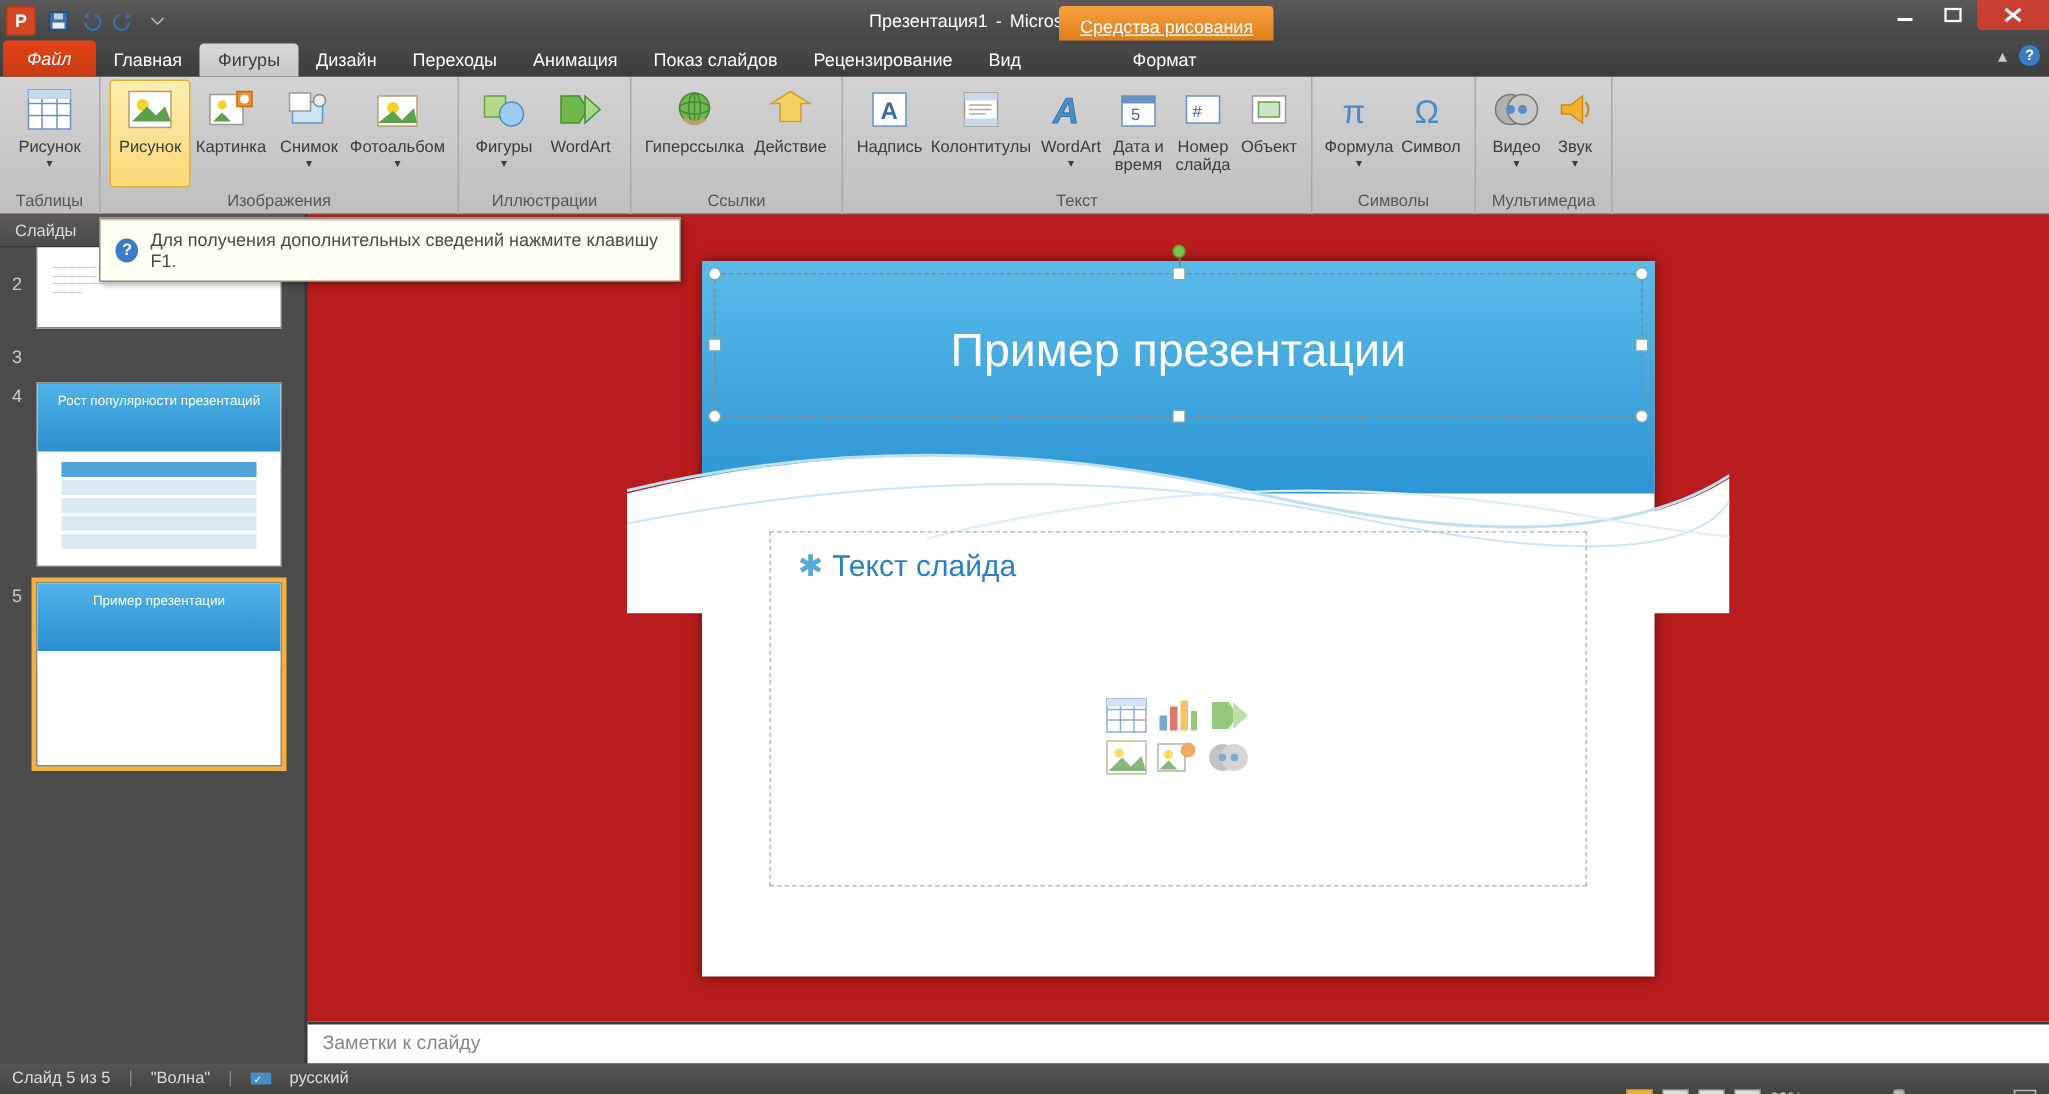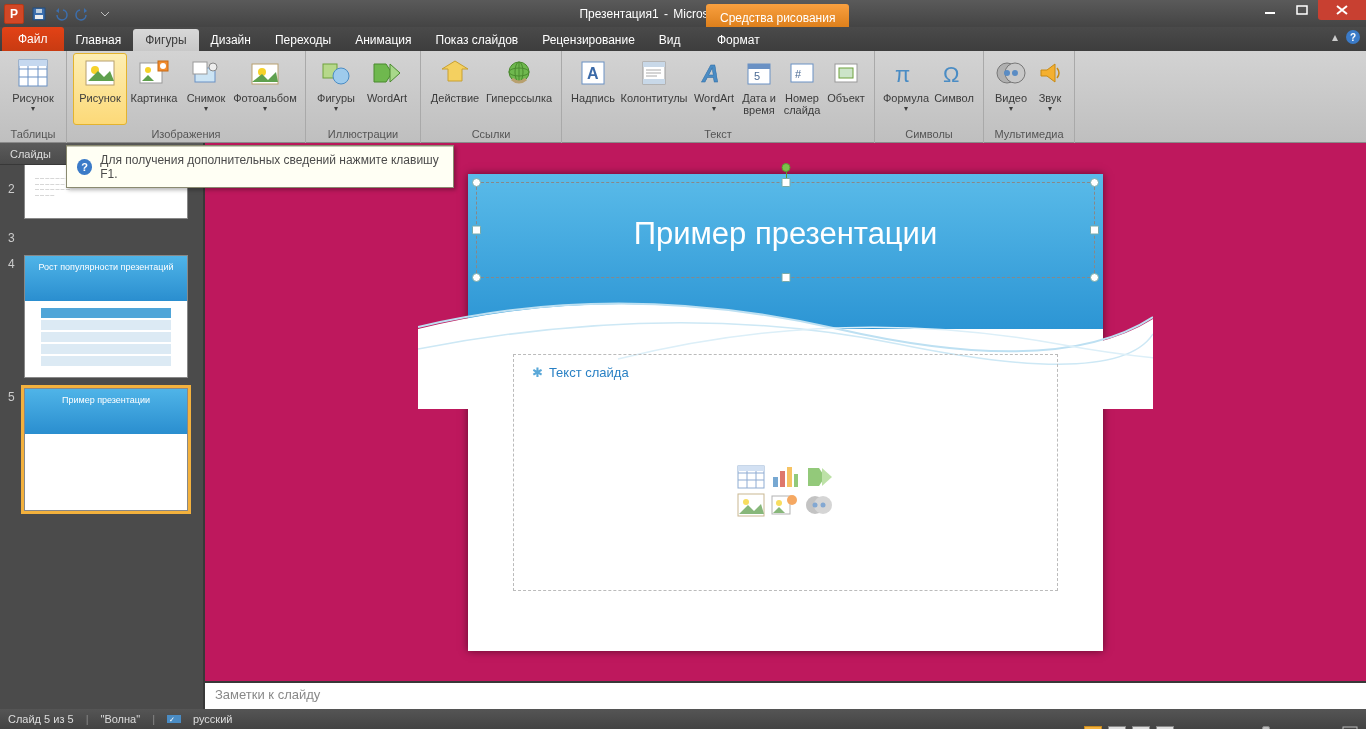--- a/index.html
+++ b/index.html
@@ -2,37 +2,37 @@
 <html><head>
 <meta charset="utf-8">
 <style>
 * { margin:0; padding:0; box-sizing:border-box; font-family:"Segoe UI",Tahoma,sans-serif; -webkit-user-select:none; user-select:none;}
 body { width:1366px; height:729px; overflow:hidden; background:#444;}
 .titlebar{height:27px;background:linear-gradient(#5a5a5a,#444);display:flex;align-items:center;color:#fff;font-size:12px;position:relative;}
 .app-icon{width:20px;height:20px;background:#d24726;border:1px solid #b33a18;margin-left:4px;display:flex;align-items:center;justify-content:center;color:#fff;font-weight:bold;font-size:12px;border-radius:2px;}
 .qat{display:flex;gap:4px;margin-left:6px;}
 .qat .qbtn{width:18px;height:18px;display:flex;align-items:center;justify-content:center;opacity:.9;}
 .title-center{position:absolute;left:50%;transform:translateX(-50%);display:flex;align-items:center;gap:2px;}
-.contextual-tab{background:linear-gradient(#f9a03f,#d97a16);height:27px;padding:0 14px;display:flex;align-items:center;font-size:12px;color:#fff;position:absolute;left:706px;top:4px;border-top-left-radius:3px;border-top-right-radius:3px;}
+.contextual-tab{background:linear-gradient(#f9a03f,#d97a16);height:27px;padding:0 14px;display:flex;align-items:center;font-size:12px;color:#fff;position:absolute;left:706px;top:4px;border-top-left-radius:3px;border-top-right-radius:3px;text-decoration:underline;}
 .winbtns{position:absolute;right:0;top:0;display:flex;}
 .winbtns div{width:32px;height:20px;display:flex;align-items:center;justify-content:center;}
 .winbtns .close{background:#c84031;width:48px;border-bottom-left-radius:3px;}
 .tabstrip{height:24px;background:linear-gradient(#4a4a4a,#3d3d3d);display:flex;align-items:flex-end;color:#fff;font-size:12px;position:relative;}
-.file-tab{background:linear-gradient(#e34216,#c83b12);height:24px;padding:0 16px;display:flex;align-items:center;border-top-left-radius:3px;border-top-right-radius:3px;margin-left:2px;}
+.file-tab{background:linear-gradient(#e34216,#c83b12);height:24px;padding:0 16px;display:flex;align-items:center;border-top-left-radius:3px;border-top-right-radius:3px;margin-left:2px;font-style:italic;}
 .tab{padding:0 12px;height:22px;display:flex;align-items:center;cursor:default;}
 .tab.active{background:linear-gradient(#d8d8d8,#c8c8c8);color:#3b3b3b;border-top-left-radius:3px;border-top-right-radius:3px;}
 .ribbon-help{position:absolute;right:6px;top:3px;display:flex;gap:8px;}
 .ribbon{height:92px;background:linear-gradient(#d3d3d3,#bfbfbf);display:flex;border-bottom:1px solid #8a8a8a;}
 .group{border-right:1px solid #a9a9a9;padding:2px 6px 0 6px;display:flex;flex-direction:column;justify-content:space-between;align-items:center;height:92px;}
 .group-row{display:flex;gap:0;}
 .rbtn{display:flex;flex-direction:column;align-items:center;justify-content:flex-start;width:54px;height:72px;font-size:11px;color:#3b3b3b;text-align:center;padding-top:2px;border:1px solid transparent;border-radius:3px;}
 .rbtn.highlight{background:linear-gradient(#fdeeb3,#fcd978);border:1px solid #e3b32e;}
 .ricon{width:34px;height:34px;display:flex;align-items:center;justify-content:center;margin-bottom:2px;}
 .group-label{font-size:11px;color:#555;padding-bottom:3px;}
-.workspace{position:absolute;top:143px;left:0;right:0;bottom:20px;background:#be185d;display:flex;}
+.workspace{position:absolute;top:143px;left:0;right:0;bottom:20px;background:#b91c1c;display:flex;}
 .slides-pane{width:205px;background:#4b4b4b;border-right:2px solid #383838;display:flex;flex-direction:column;}
 .pane-tabs{height:22px;background:linear-gradient(#5b5b5b,#4b4b4b);display:flex;align-items:center;color:#ddd;font-size:11px;padding-left:10px;border-bottom:1px solid #383838;}
 .thumbs{flex:1;overflow:hidden;padding:15px 8px 8px 8px;}
 .thumb-row{display:flex;margin-bottom:10px;}
 .thumb-num{width:16px;color:#ccc;font-size:12px;padding-top:2px;}
 .thumb{width:164px;height:123px;background:#fff;border:1px solid #888;position:relative;overflow:hidden;}
 .thumb.partial{height:95px;margin-top:-28px}
 .thumb.active{outline:3px solid #f3b13d;}
 .thumb .bluehead{position:absolute;top:0;left:0;right:0;height:37%;background:linear-gradient(#4fb4e8,#2a8ecf);}
 .thumb .wave{position:absolute;top:32%;left:0;right:0;height:14%;background:radial-gradient(ellipse 130% 100% at 50% 0%, transparent 60%, #fff 62%);}
@@ -42,21 +42,21 @@
 .slide{width:635px;height:477px;background:#fff;box-shadow:0 0 8px rgba(0,0,0,.5);position:relative;overflow:visible;}
 .slide-head{position:absolute;top:0;left:0;right:0;height:155px;background:linear-gradient(#5abbe9,#2c95d4);overflow:hidden;}
 .slide-wave{position:absolute;top:115px;left:-50px;right:-50px;height:120px;}
 .slide-title{position:absolute;top:20px;left:10px;right:10px;height:80px;display:flex;align-items:center;justify-content:center;color:#fff;font-size:31px;font-family:"Segoe UI",sans-serif;}
 .sel-box{position:absolute;top:8px;left:8px;right:8px;height:96px;border:1px dashed #888;}
 .handle{position:absolute;width:9px;height:9px;background:#fff;border:1px solid #7aa;border-radius:50%;}
 .handle.square{border-radius:1px;}
 .rot-handle{position:absolute;width:9px;height:9px;background:#7dc24b;border:1px solid #5a9a2e;border-radius:50%;left:50%;top:-20px;transform:translateX(-50%);}
 .rot-line{position:absolute;width:1px;height:11px;background:#5a9a2e;left:50%;top:-11px;}
 .content-box{position:absolute;top:180px;left:45px;right:45px;bottom:60px;border:1px dashed #bbb;padding:10px 18px;}
-.content-title{color:#2980c4;font-size:13px;}
+.content-title{color:#2980c4;font-size:20px;}
 .bullet{color:#5aa8d8;margin-right:6px;}
 .placeholder-icons{position:absolute;left:50%;top:58%;transform:translate(-50%,-50%);display:grid;grid-template-columns:repeat(3,30px);gap:4px;}
 .ph-ic{width:28px;height:24px;opacity:.75;}
 .notes{height:28px;background:#fff;border-top:2px solid #383838;color:#888;font-size:13px;padding:4px 10px;}
 .statusbar{position:absolute;bottom:0;left:0;right:0;height:20px;background:linear-gradient(#555,#434343);display:flex;align-items:center;color:#ddd;font-size:11px;padding:0 8px;gap:12px;}
 .statusbar .sep{color:#888;}
 .status-right{margin-left:auto;display:flex;align-items:center;gap:6px;margin-top:28px;}
 .viewbtn{width:18px;height:14px;border:1px solid #888;background:#ddd;}
 .viewbtn.active{background:#f3b13d;border-color:#c88a1e;}
 .zoom-slider{width:100px;height:4px;background:#777;position:relative;border-radius:2px;}
@@ -132,21 +132,21 @@
 <div class="tabstrip">
   <div class="file-tab">Файл</div>
   <div class="tab">Главная</div>
   <div class="tab active">Фигуры</div>
   <div class="tab">Дизайн</div>
   <div class="tab">Переходы</div>
   <div class="tab">Анимация</div>
   <div class="tab">Показ слайдов</div>
   <div class="tab">Рецензирование</div>
   <div class="tab">Вид</div>
-  <div class="tab" style="position:absolute;left:705px;">Формат</div>
+  <div class="tab" style="position:absolute;left:743px;">Формат</div>
   <div class="ribbon-help">
     <span style="color:#ccc">▴</span>
     <span style="background:#3b7bc8;border-radius:50%;width:14px;height:14px;display:inline-flex;align-items:center;justify-content:center;color:#fff;font-size:10px;font-weight:bold;">?</span>
   </div>
 </div>
 
 <div class="ribbon">
 
   <div class="group">
     <div class="group-row">
@@ -238,39 +238,39 @@
             </svg>
           </div>
         <span>WordArt</span>
       </div>
     </div>
     <div class="group-label">Иллюстрации</div>
   </div>
 
   <div class="group">
     <div class="group-row">
-      <div class="rbtn" style="width:56px">
-        <div class="ricon">
-            <svg width="30" height="28">
-              <path d="M15 2 L28 10 L22 10 L22 22 L8 22 L8 10 L2 10 Z" fill="#f4d060" stroke="#c8a030"></path>
-            </svg>
-          </div>
-        <span>Действие</span>
-      </div>
       <div class="rbtn" style="width:72px">
         <div class="ricon">
             <svg width="30" height="28">
               <circle cx="15" cy="13" r="10" fill="#6fb84e" stroke="#4a8a2e"></circle>
               <ellipse cx="15" cy="13" rx="10" ry="4" fill="none" stroke="#4a8a2e"></ellipse>
               <path d="M15 3 L15 23" stroke="#4a8a2e"></path>
               <ellipse cx="15" cy="13" rx="4" ry="10" fill="none" stroke="#4a8a2e"></ellipse>
               <path d="M8 20 Q15 26 22 20" fill="none" stroke="#b8a06e" stroke-width="3"></path>
             </svg>
           </div>
         <span>Гиперссылка</span>
+      </div>
+      <div class="rbtn" style="width:56px">
+        <div class="ricon">
+            <svg width="30" height="28">
+              <path d="M15 2 L28 10 L22 10 L22 22 L8 22 L8 10 L2 10 Z" fill="#f4d060" stroke="#c8a030"></path>
+            </svg>
+          </div>
+        <span>Действие</span>
       </div>
     </div>
     <div class="group-label">Ссылки</div>
   </div>
 
   <div class="group">
     <div class="group-row">
       <div class="rbtn" style="width:50px">
         <div class="ricon">
             <svg width="26" height="26">

